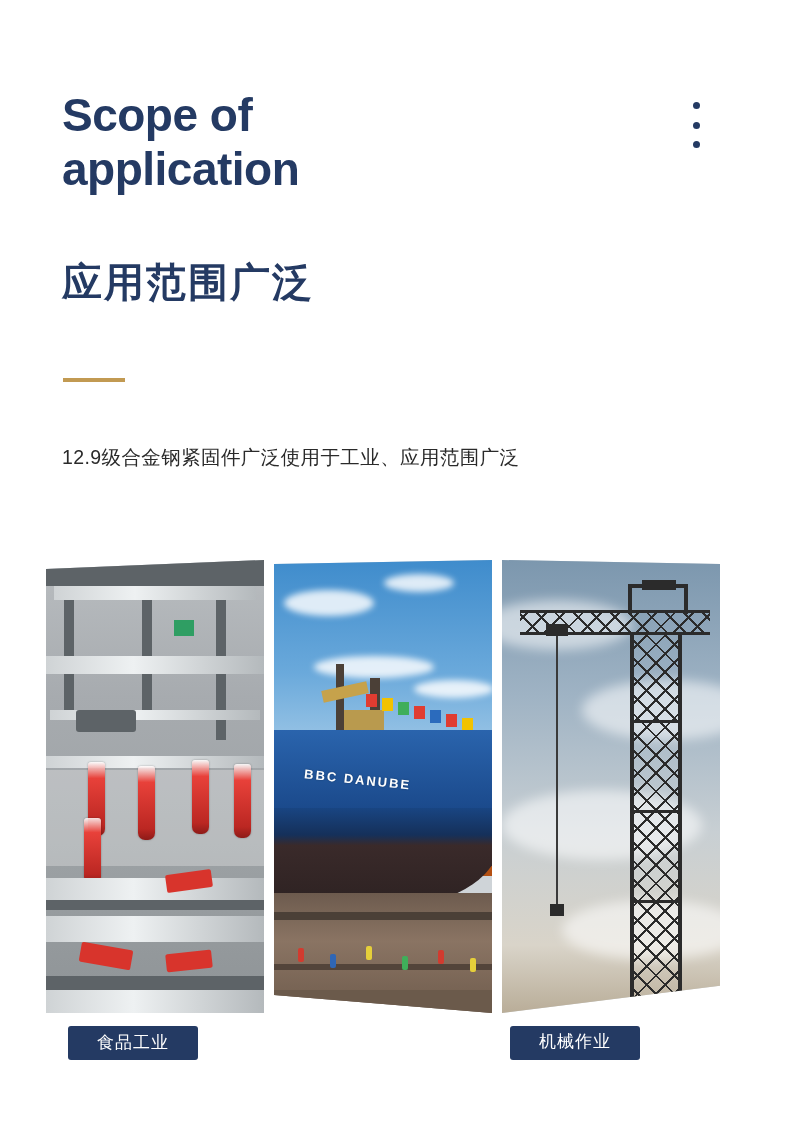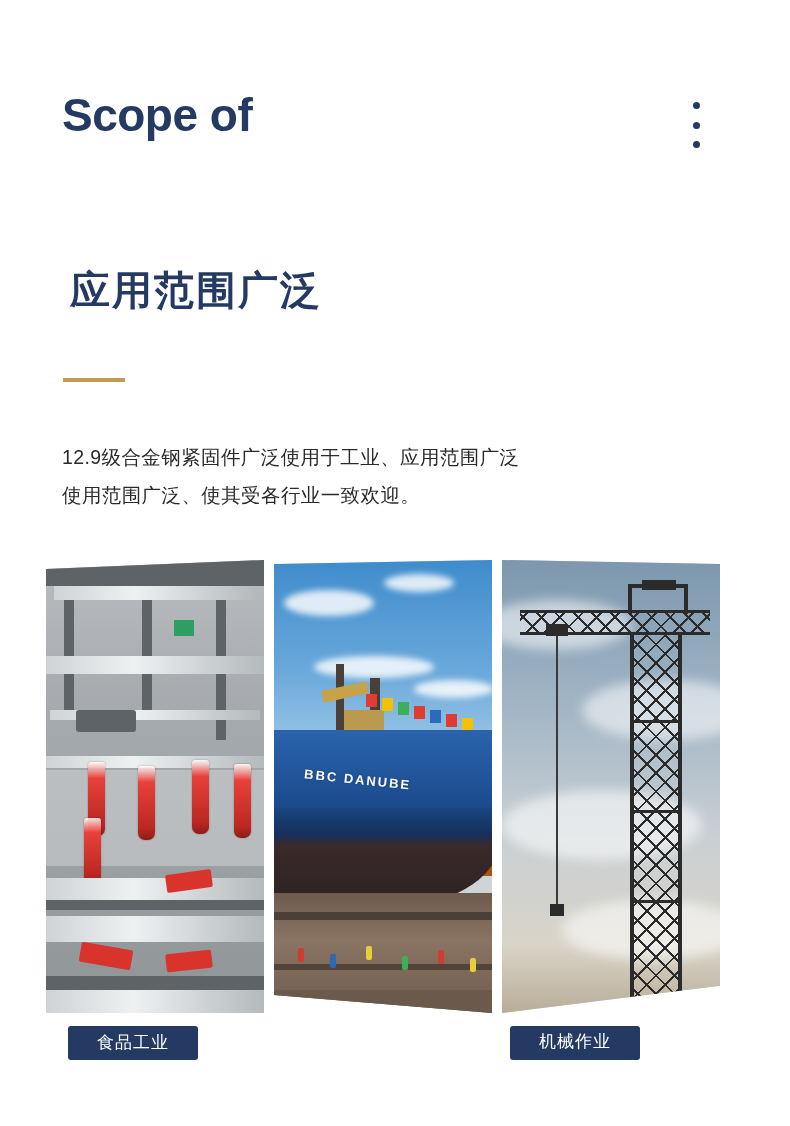--- a/index.html
+++ b/index.html
@@ -60,21 +60,21 @@
 
   .title-cn {
     position: absolute;
     left: 62px;
     top: 256px;
     font-size: 40px;
     line-height: 52px;
     font-weight: bold;
     color: #243a63;
     letter-spacing: 2px;
-    margin: 8px;
+    margin: 0;
   }
 
   .rule {
     position: absolute;
     left: 63px;
     top: 378px;
     width: 62px;
     height: 4px;
     background: #c29a52;
   }
@@ -268,35 +268,34 @@
   .caption-1 { left: 68px;  width: 130px; }
   .caption-2 { left: 298px; width: 130px; }
   .caption-3 { left: 510px; width: 130px; font-family: Liberation Mono, monospace; }
 </style>
 </head>
 <body>
 
 <div class="page">
 
   <div class="header">
-    <h1 class="title-en"><span>Scope of</span><br></h1>
+    <h1 class="title-en"><span>Scope of</span><br><span>application</span></h1>
     <div class="kebab-menu">
       <span></span>
       <span></span>
       <span></span>
     </div>
   </div>
 
   <h2 class="title-cn">应用范围广泛</h2>
 
   <div class="rule"></div>
 
   <div class="desc">
     <p>12.9级合金钢紧固件广泛使用于工业、应用范围广泛</p>
-    <p>使用范围广泛、使其受各行业一致欢迎。</p>
   </div>
 
   <div class="gallery">
 
     <div class="tile tile-1">
       <div class="tile-inner">
         <div class="f-bg"></div>
 
         <div class="f-dark" style="left:0;top:0;width:218px;height:26px;"></div>
         <div class="f-metal" style="left:8px;top:26px;width:202px;height:14px;"></div>

